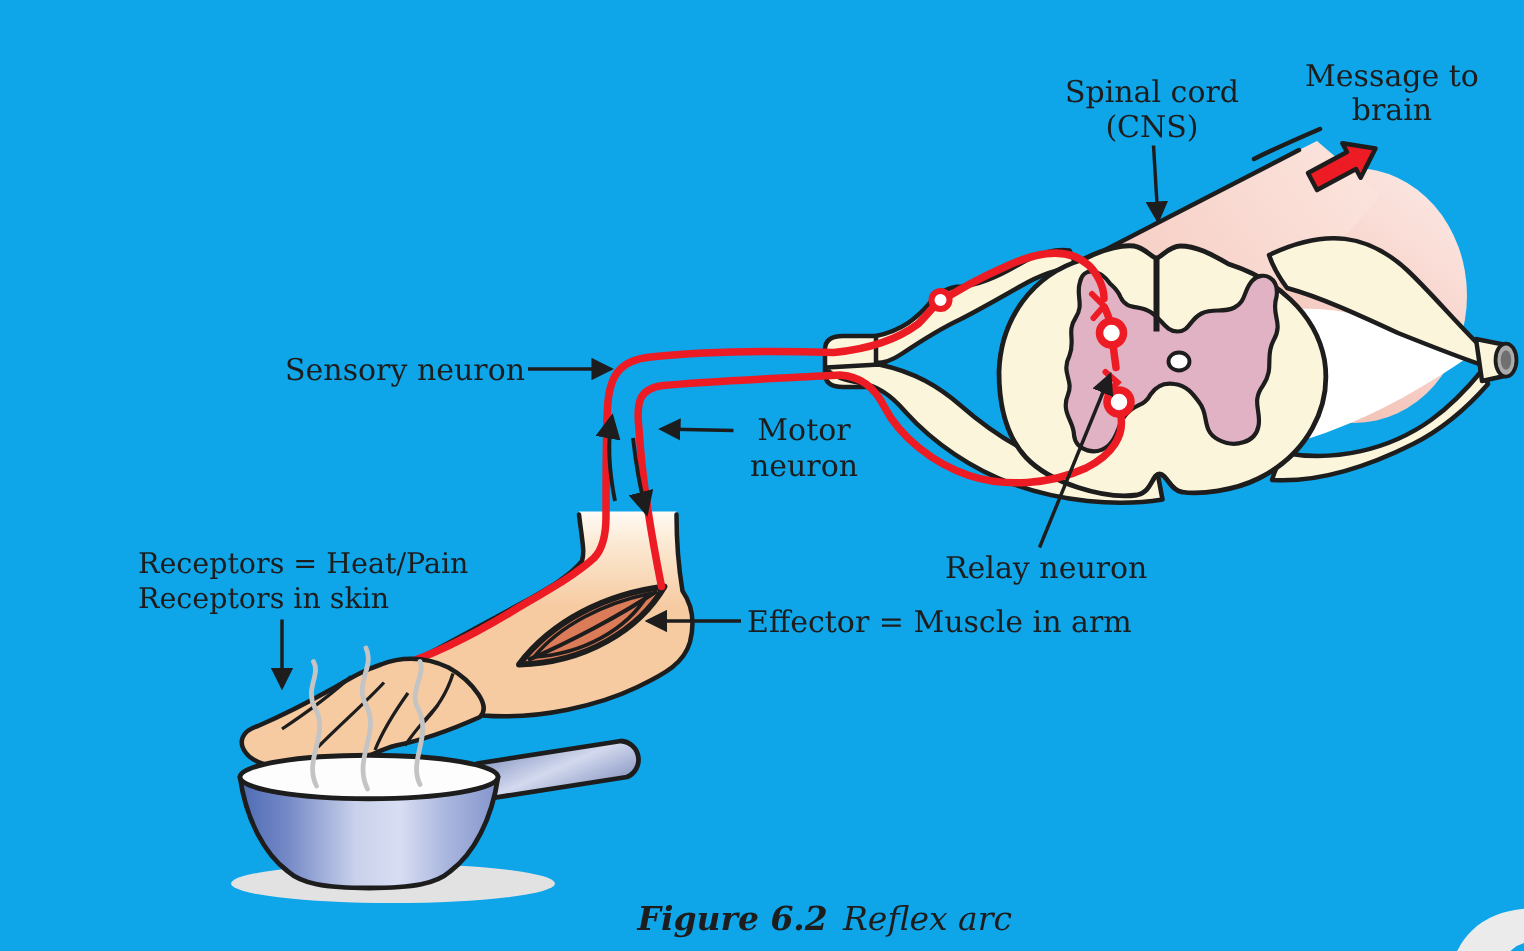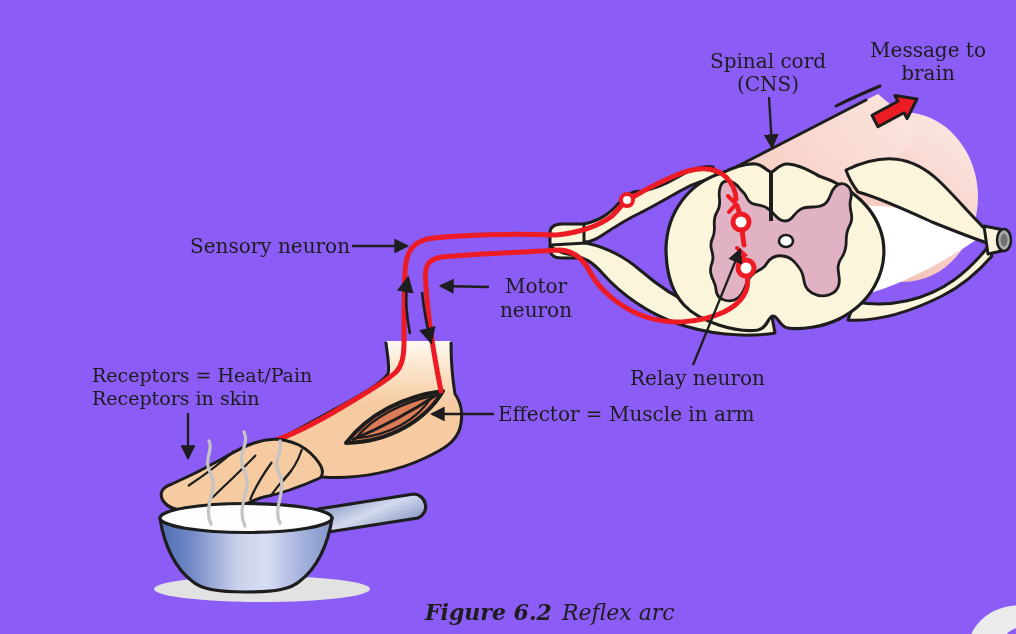--- a/index.html
+++ b/index.html
@@ -1,16 +1,16 @@
 <!DOCTYPE html>
 <html style="--nerve-red: #ED1B24; --outline: #1D1D1D; --cord-cream: #FBF6DB; --gray-matter-pink: #E1B2C4; --cylinder-pink: #F4C3B8; --cylinder-pink-light: #FBE6E0; --skin: #F6CBA2; --muscle: #DB7B58; --pot-blue: #5A76BE; --steam-gray: #C4C4C4; --shadow-gray: #E2E2E2; --text: #1D1D1D;"><head>
 <meta charset="utf-8">
 <style>
   html,body{margin:0;padding:0;background:#fff;}
-  .stage{position:relative;width:1016px;height:634px;background:#8b5cf6;overflow:hidden;}
+  .stage{position:relative;width:1016px;height:634px;background:#0ea5e9;overflow:hidden;}
   svg{display:block;}
   .ol{stroke:var(--outline);}
   .lbl{font-family:"DejaVu Serif",serif;font-size:20px;fill:var(--text);}
   .lbl-sm{font-family:"DejaVu Serif",serif;font-size:19px;fill:var(--text);}
   .cap-b{font-family:"DejaVu Serif",serif;font-size:22px;font-weight:bold;font-style:italic;fill:var(--text);}
   .cap-i{font-family:"DejaVu Serif",serif;font-size:22px;font-style:italic;fill:var(--text);}
   .cream{fill:var(--cord-cream);stroke:var(--outline);stroke-width:3;stroke-linejoin:round;}
   .redline{stroke:var(--nerve-red);fill:none;stroke-linecap:round;}
   .ptr{stroke:var(--outline);fill:none;stroke-width:2.3;}
   .wm{font-family:"DejaVu Sans",sans-serif;font-weight:bold;font-size:190px;fill:#EBEBEB;}

